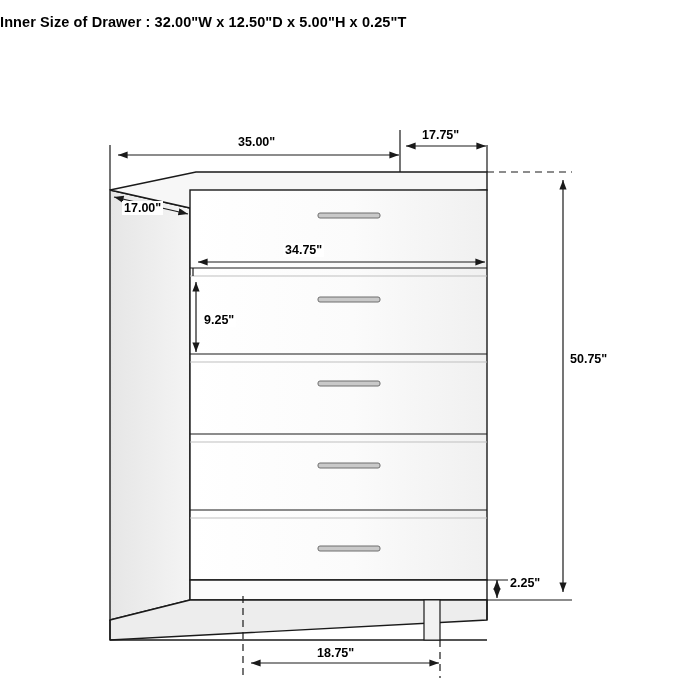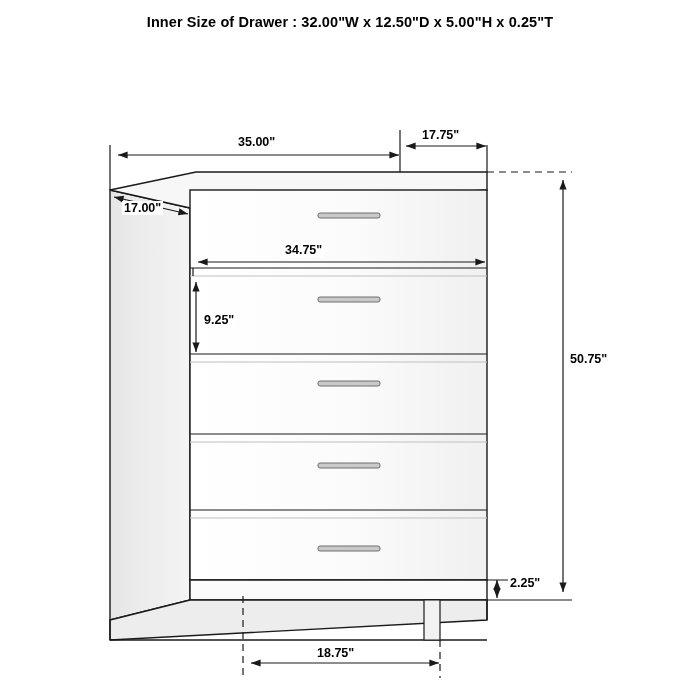--- a/index.html
+++ b/index.html
@@ -18,21 +18,21 @@
   #stage {
     position: relative;
     width: 700px;
     height: 700px;
   }
   .title {
     position: absolute;
     top: 14px;
     left: 0;
     width: 700px;
-    text-align: center;
+    text-align: left;
     font-size: 14.5px;
     font-weight: bold;
     letter-spacing: 0.1px;
     color: #000;
   }
   svg.diagram {
     position: absolute;
     top: 0;
     left: 0;
     width: 700px;

